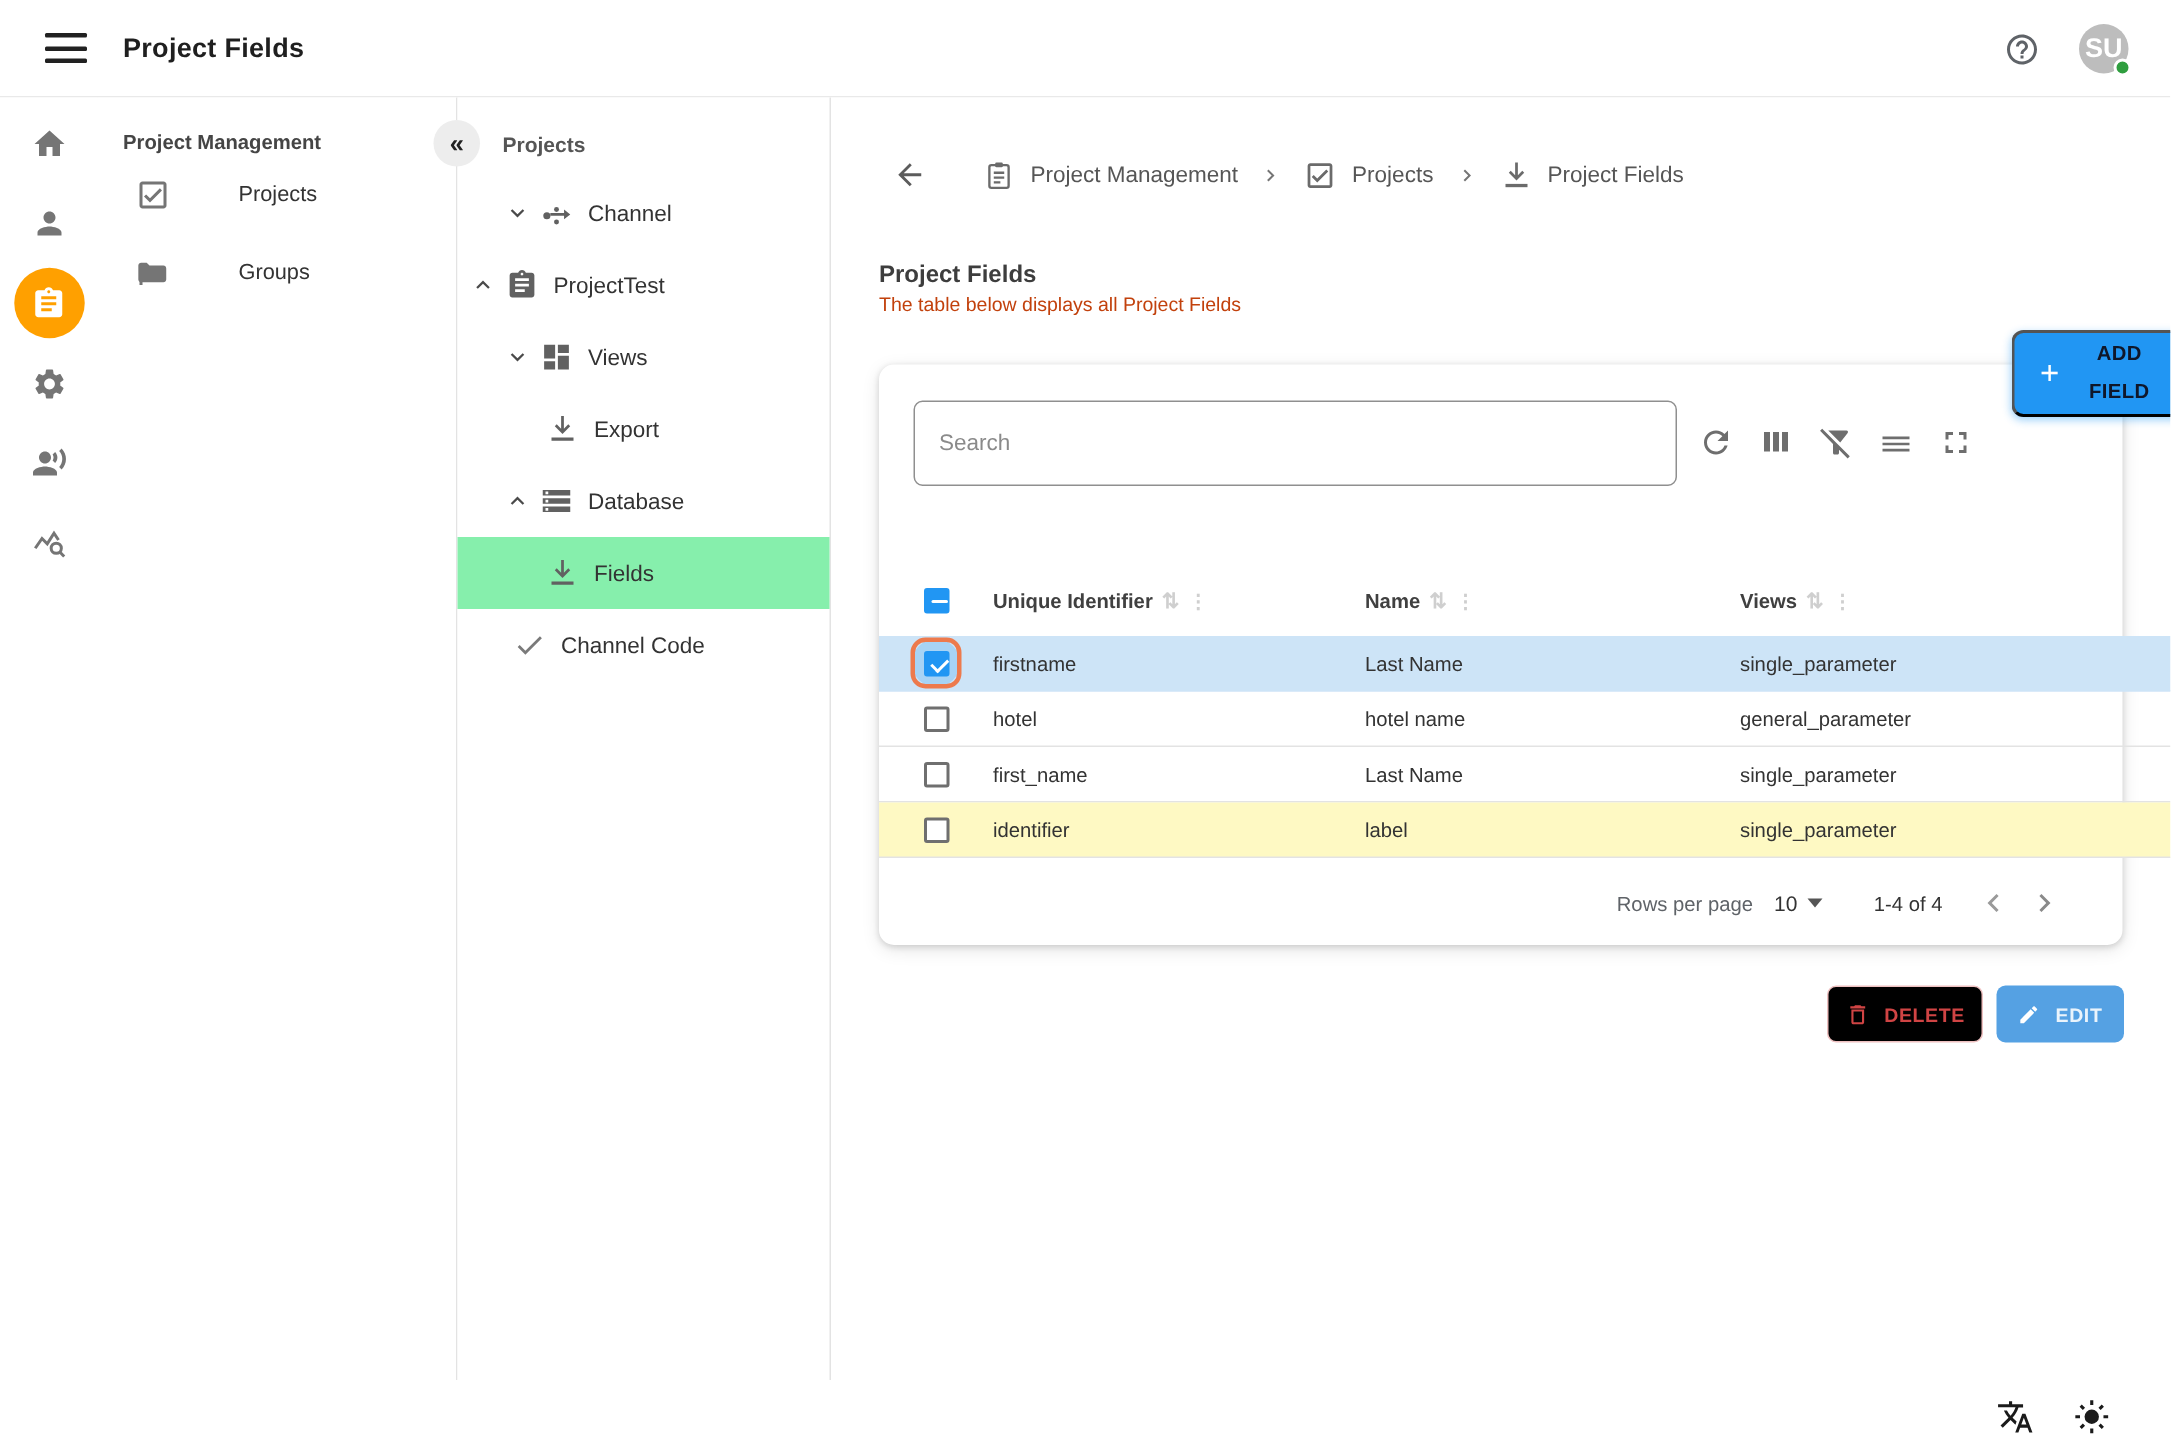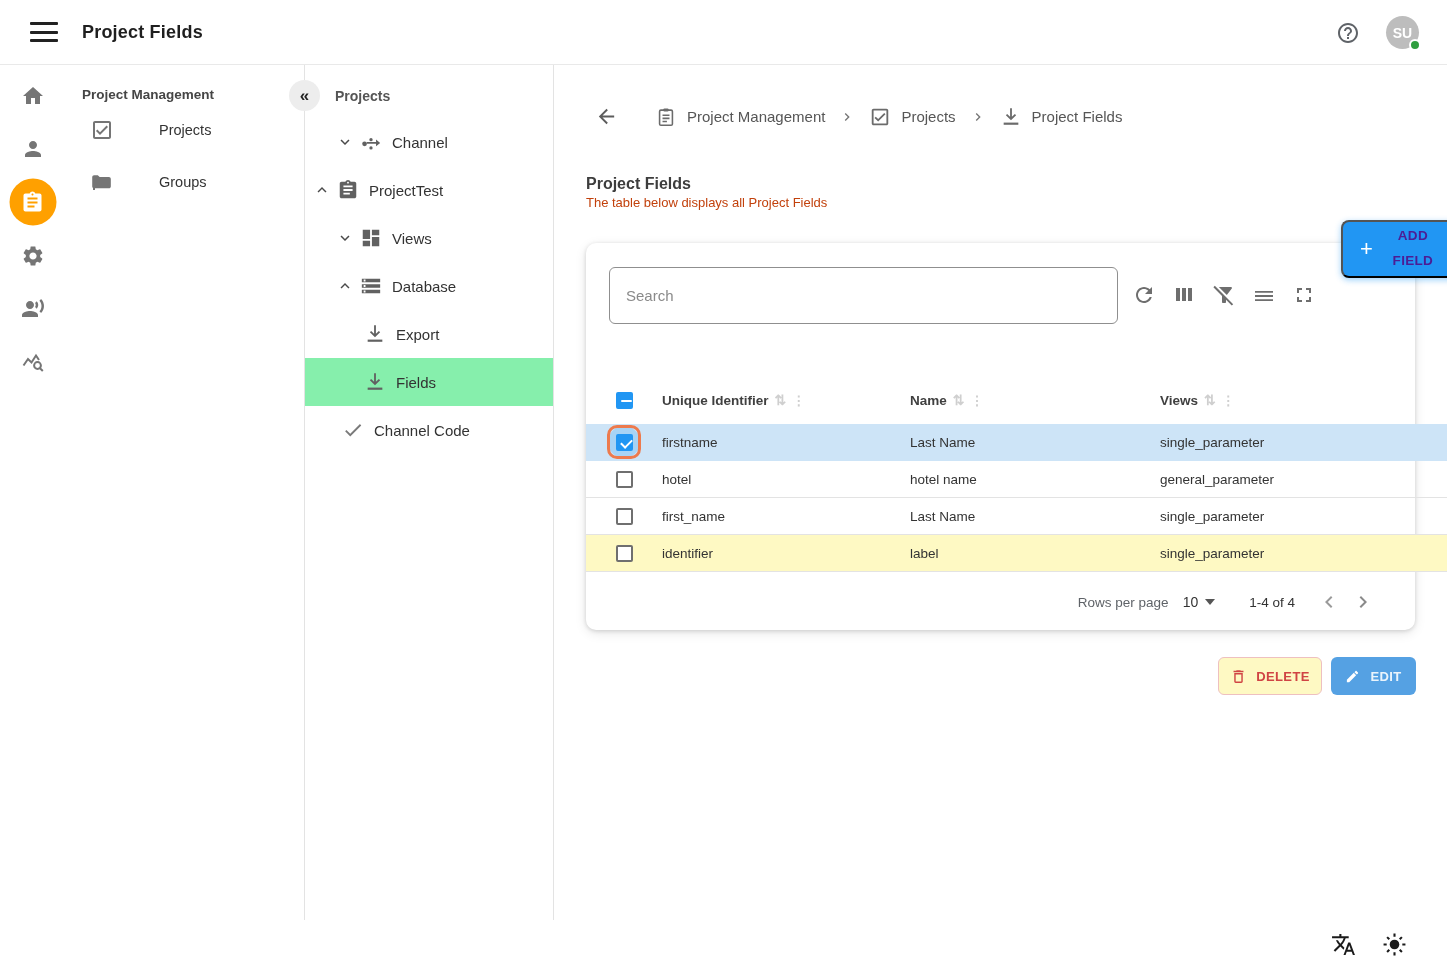--- a/index.html
+++ b/index.html
@@ -7,21 +7,21 @@
   body { font-family:"Liberation Sans", sans-serif; }
   .app { position:relative; width:1447px; height:970px; background:#fff; overflow:hidden; color:#333; }
 
   
   .topbar { position:absolute; left:0; top:0; width:1447px; height:65px; background:#fff; border-bottom:1px solid #e9e9e9; display:flex; align-items:center; }
   .hamburger { margin-left:30px; width:28px; height:20px; display:flex; flex-direction:column; justify-content:space-between; cursor:pointer; }
   .hamburger span { display:block; height:3px; background:#212121; border-radius:1px; }
   .topbar-title { margin-left:24px; font-size:18px; font-weight:700; color:#1f1f1f; letter-spacing:.2px; }
   .topbar-right { position:absolute; right:28px; top:0; height:65px; display:flex; align-items:center; gap:26px; }
   .help-btn { width:24px; height:24px; color:#5f6368; cursor:pointer; }
-  .avatar { position:relative; width:33px; height:33px; border-radius:50%; background:#bdbdbd; color:#fff; font-size:14px; font-weight:600; display:flex; align-items:center; justify-content:center; }
+  .avatar { position:relative; width:33px; height:33px; border-radius:50%; background:#bdbdbd; color:#fff; font-size:18px; font-weight:600; display:flex; align-items:center; justify-content:center; }
   .avatar-dot { position:absolute; right:-2px; bottom:-2px; width:12px; height:12px; border-radius:50%; background:#2f9e3f; border:2px solid #fff; }
 
   
   .rail { position:absolute; left:0; top:65px; width:65px; height:855px; background:#fff; }
   .rail-item { position:absolute; left:50%; transform:translate(-50%,-50%); width:40px; height:40px; display:flex; align-items:center; justify-content:center; color:#757575; cursor:pointer; }
   .rail-item svg { width:24px; height:24px; }
   .rail-item.active { width:47px; height:47px; background:#ffa000; border-radius:50%; color:#fff; }
 
   
   .nav-panel { position:absolute; left:65px; top:65px; width:240px; height:855px; background:#fff; border-right:1px solid #e3e3e3; }
@@ -61,21 +61,21 @@
   
   .card { position:absolute; left:32px; top:178px; width:829px; height:387px; background:#fff; border-radius:10px; box-shadow:0 1px 4px rgba(0,0,0,.14), 0 3px 12px rgba(0,0,0,.10); }
   .search-box { position:absolute; left:23px; top:24px; width:509px; height:57px; border:1px solid #8f8f8f; border-radius:6px; background:#fff; }
   .search-box input { width:100%; height:100%; border:none; outline:none; background:transparent; padding:0 16px; font-size:15px; font-family:"Liberation Sans",sans-serif; color:#333; }
   .search-box input::placeholder { color:#8a8a8a; }
   .tb-icons { position:absolute; left:546px; top:32px; height:40px; display:flex; align-items:center; gap:16px; color:#6e6e6e; }
   .tb-icons .tb-btn { width:24px; height:24px; cursor:pointer; }
 
   .add-field-btn { position:absolute; left:787px; top:155px; width:124px; height:58px; background:#2196f3; border-radius:8px; box-shadow:0 2px 6px rgba(33,150,243,.45); display:flex; align-items:center; cursor:pointer; }
   .add-field-btn .plus { font-size:22px; color:#fff; margin-left:17px; font-weight:400; }
-  .add-field-btn .af-label { margin-left:14px; width:52px; font-size:13.5px; font-weight:700; color:#4c1d95; line-height:1.85; letter-spacing:.3px; }
+  .add-field-btn .af-label { margin-left:14px; width:52px; font-size:13.5px; font-weight:700; color:#0f172a; line-height:1.85; letter-spacing:.3px; }
 
   
   .tbl { position:absolute; left:0; top:133px; width:926px; }
   .trow { display:grid; grid-template-columns:76px 248px 250px 255px; align-items:center; }
   .thead { height:48px; }
   .th { display:flex; align-items:center; gap:6px; font-size:13.5px; font-weight:700; color:#404040; }
   .sort-ic { font-size:14px; color:#cfcfcf; cursor:pointer; }
   .dots-ic { font-size:13px; color:#cfcfcf; cursor:pointer; letter-spacing:0; }
   .cb-cell { display:flex; align-items:center; justify-content:center; position:relative; }
   .checkbox { width:17px; height:17px; border:2px solid #6f6f6f; border-radius:2px; background:#fff; cursor:pointer; }
@@ -94,21 +94,21 @@
   .rpp-label { font-size:13.5px; color:#5f6368; }
   .rpp-select { display:flex; align-items:center; gap:7px; margin-left:14px; cursor:pointer; }
   .rpp-value { font-size:14px; color:#333; }
   .rpp-caret { width:0; height:0; border-left:5px solid transparent; border-right:5px solid transparent; border-top:6px solid #555; }
   .range-label { font-size:13.5px; color:#333; margin-left:34px; }
   .pg-btn { width:24px; height:24px; color:#9a9a9a; margin-left:22px; cursor:pointer; }
   .pg-btn.next { margin-left:10px; color:#8a8a8a; }
 
   
   .actions { position:absolute; left:664px; top:592px; display:flex; gap:9px; }
-  .btn-delete { width:104px; height:38px; background:#fef9c3; border:1px solid #eec0c0; border-radius:6px; display:flex; align-items:center; justify-content:center; gap:9px; color:#d04444; font-size:13px; font-weight:700; letter-spacing:.4px; cursor:pointer; }
+  .btn-delete { width:104px; height:38px; background:#000000; border:1px solid #eec0c0; border-radius:6px; display:flex; align-items:center; justify-content:center; gap:9px; color:#d04444; font-size:13px; font-weight:700; letter-spacing:.4px; cursor:pointer; }
   .btn-delete svg { width:17px; height:17px; }
   .btn-edit { width:85px; height:38px; background:#55a1e3; border:none; border-radius:6px; display:flex; align-items:center; justify-content:center; gap:10px; color:rgba(255,255,255,.88); font-size:13px; font-weight:700; letter-spacing:.4px; cursor:pointer; }
   .btn-edit svg { width:15px; height:15px; color:#fff; }
 
   
   .util-icons { position:absolute; right:40px; bottom:13px; display:flex; gap:26px; color:#1b1b1b; }
   .util-icons .u-btn { width:25px; height:25px; cursor:pointer; }
 </style>
 </head>
 <body>
@@ -225,36 +225,36 @@
     <div class="tree-row ind-1">
       <span class="caret"><svg viewBox="0 0 24 24" fill="currentColor">
             <path d="M7.41 8.59 12 13.17l4.59-4.58L18 10l-6 6-6-6z"></path>
           </svg></span>
       <span class="tree-icon"><svg viewBox="0 0 24 24" fill="currentColor">
             <path d="M3 13h8V3H3v10zm0 8h8v-6H3v6zm10 0h8V11h-8v10zm0-18v6h8V3h-8z"></path>
           </svg></span>
       <span class="tree-label">Views</span>
     </div>
 
+    <div class="tree-row ind-2">
+      <span class="tree-icon"><svg viewBox="0 0 24 24" fill="currentColor">
+            <path d="M12 15.6 6.4 10l1.4-1.4 3.2 3.2V2.5h2v9.3l3.2-3.2L17.6 10 12 15.6z"></path>
+            <path d="M4 20.5v-2.4h16v2.4z"></path>
+          </svg></span>
+      <span class="tree-label">Export</span>
+    </div>
+
     <div class="tree-row ind-1">
       <span class="caret"><svg viewBox="0 0 24 24" fill="currentColor">
             <path d="M7.41 15.41 12 10.83l4.59 4.58L18 14l-6-6-6 6z"></path>
           </svg></span>
       <span class="tree-icon"><svg viewBox="0 0 24 24" fill="currentColor">
             <path d="M2 20h20v-4H2v4zm2-3h2v2H4v-2zM2 4v4h20V4H2zm4 3H4V5h2v2zm-4 7h20v-4H2v4zm2-3h2v2H4v-2z"></path>
           </svg></span>
       <span class="tree-label">Database</span>
-    </div>
-
-    <div class="tree-row ind-2">
-      <span class="tree-icon"><svg viewBox="0 0 24 24" fill="currentColor">
-            <path d="M12 15.6 6.4 10l1.4-1.4 3.2 3.2V2.5h2v9.3l3.2-3.2L17.6 10 12 15.6z"></path>
-            <path d="M4 20.5v-2.4h16v2.4z"></path>
-          </svg></span>
-      <span class="tree-label">Export</span>
     </div>
 
     <div class="tree-row ind-2 selected">
       <span class="tree-icon"><svg viewBox="0 0 24 24" fill="currentColor">
             <path d="M12 15.6 6.4 10l1.4-1.4 3.2 3.2V2.5h2v9.3l3.2-3.2L17.6 10 12 15.6z"></path>
             <path d="M4 20.5v-2.4h16v2.4z"></path>
           </svg></span>
       <span class="tree-label">Fields</span>
     </div>
 

